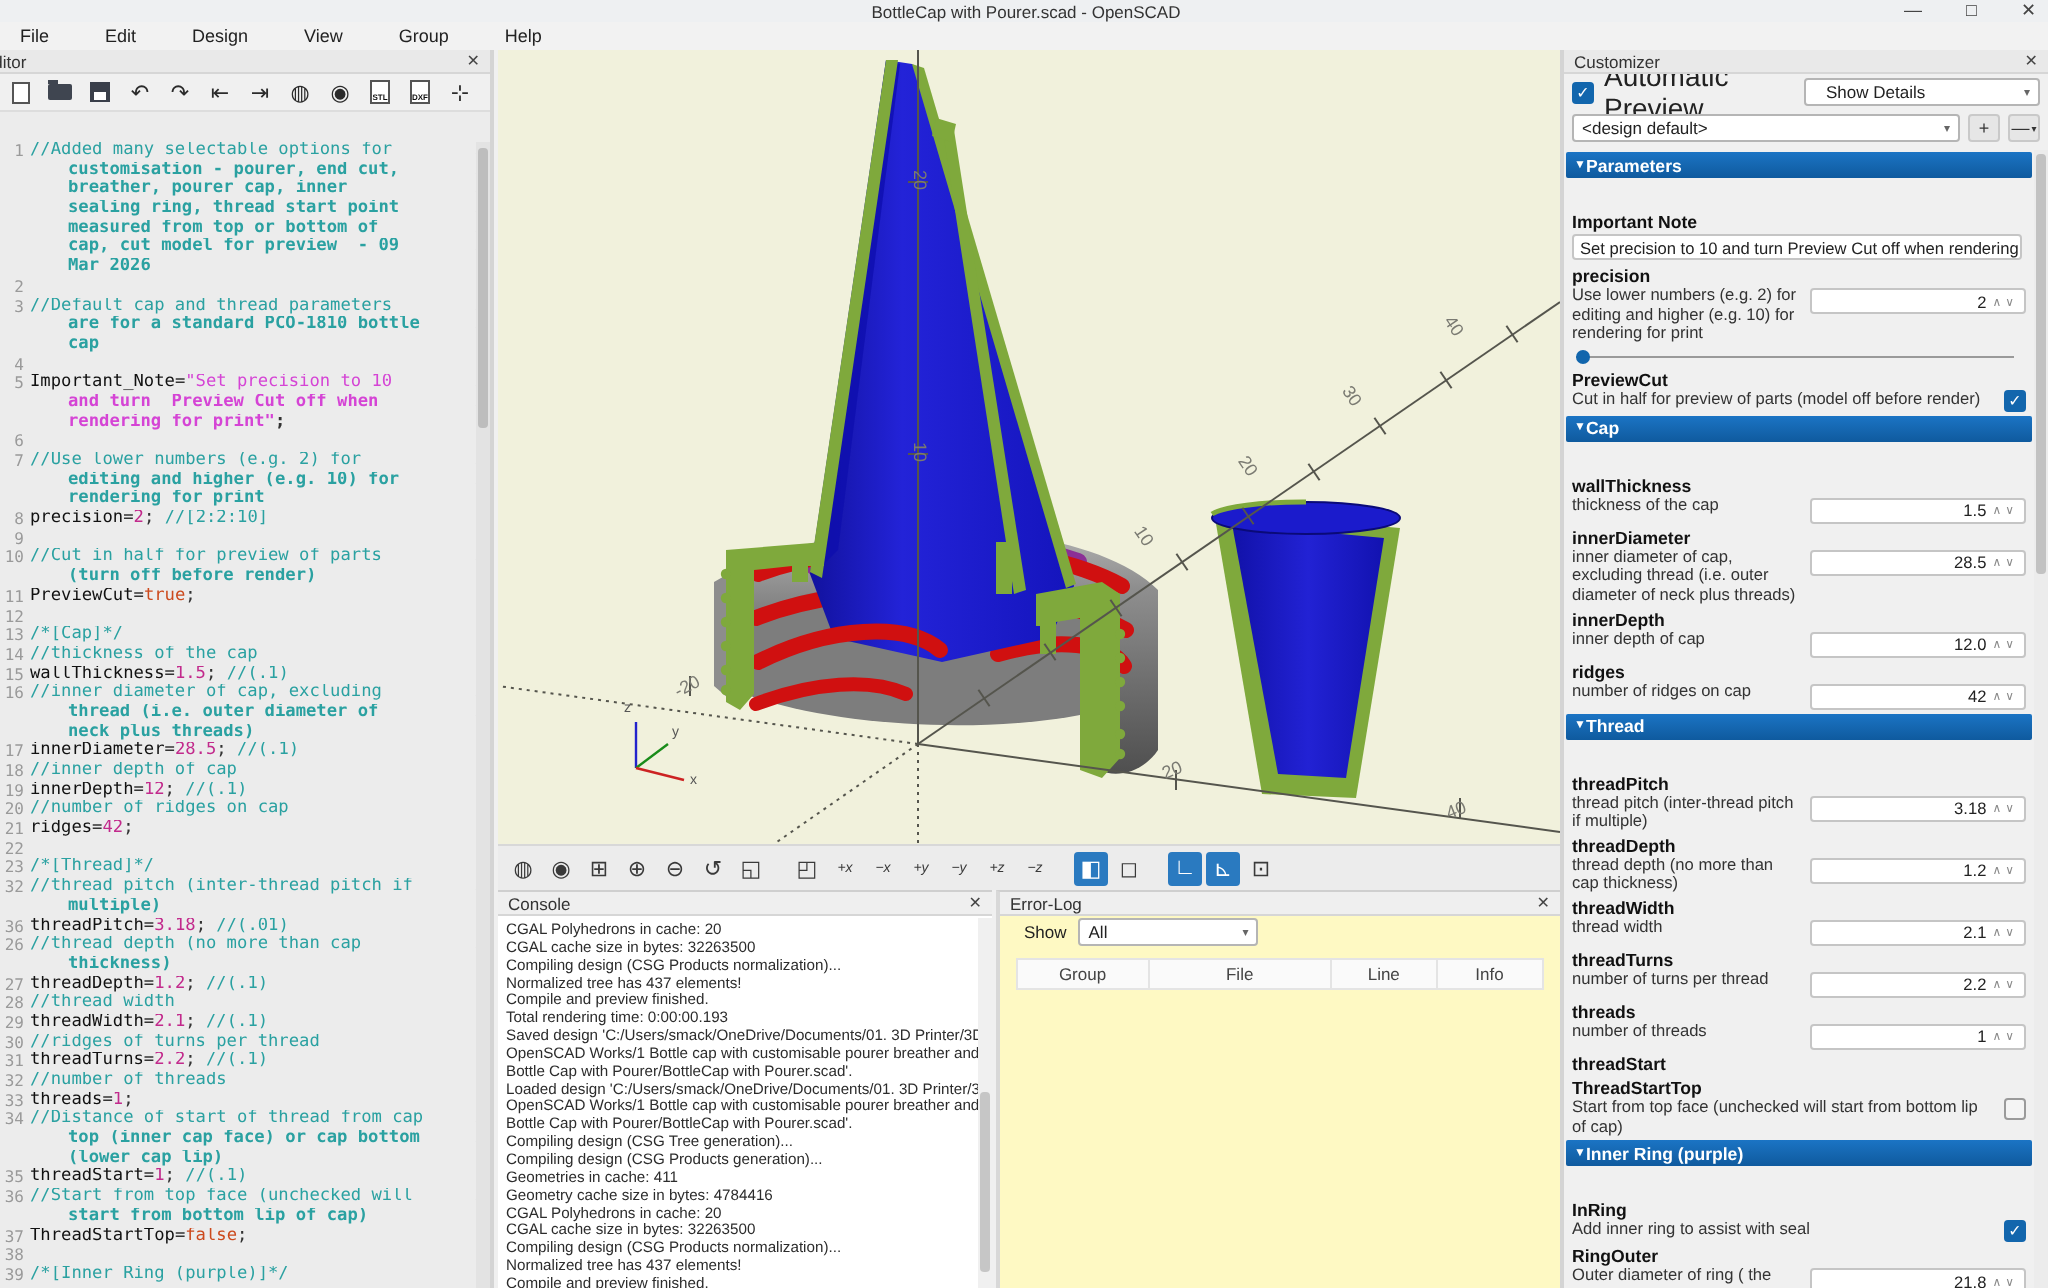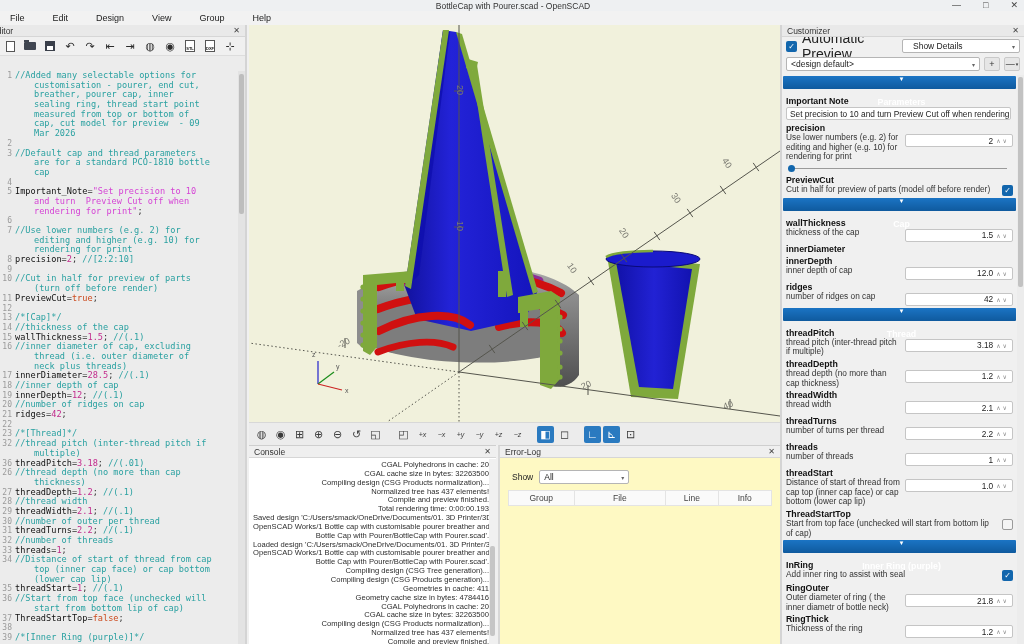--- a/index.html
+++ b/index.html
@@ -27,70 +27,70 @@
   .ico-open:before { content:""; position:absolute; left:0; top:-2px; width:5px; height:2px; background:#3f4550; }
   .ico-save { width:10px; height:10px; background:#3a3f4a; position:relative; }
   .ico-save:after { content:""; position:absolute; left:2px; bottom:1px; width:6px; height:4px; background:#fff; }
   .ico-file { width:10px; height:12px; background:#fff; border:1px solid #555; font-size:4px; font-weight:bold; display:flex; align-items:flex-end; justify-content:center; color:#111; }
   #ed-tabbar { height:13px; background:#e2e2e2; border-bottom:1px solid #cfcfcf; display:flex; }
   #ed-tab { background:#f7f7f7; border:1px solid #cfcfcf; border-bottom:none; font-size:8px; color:#333; padding:1px 8px 0 5px; }
   #code { position:absolute; left:0; top:46px; right:0; bottom:0; background:#ececec; font-family:"DejaVu Sans Mono", monospace; font-size:8.6px; line-height:9.7px; }
   .code-row { display:flex; height:9.7px; white-space:pre; }
   .gutter { width:15px; text-align:right; padding-right:3px; color:#9a9a9a; flex:none; font-size:8px; }
   .ctext { flex:1; overflow:hidden; }
-  .ctext.cont { padding-left:19px; }
+  .ctext.cont { padding-left:19px;font-weight:bold; }
   .wrapm { width:10px; flex:none; color:#8f8f8f; font-size:7.5px; text-align:center; }
   .tk-cm { color:#2aa1a1; } .tk-id { color:#111; } .tk-op { color:#333; }
   .tk-num { color:#c22a8c; } .tk-str { color:#d544d5; } .tk-kw { color:#cc4a1d; }
   #ed-scroll { position:absolute; right:0; top:46px; width:7px; bottom:0; background:#e3e3e3; }
   #ed-thumb { position:absolute; left:1px; top:3px; width:5px; height:140px; background:#bdbdbd; border-radius:2px; }
 
   
   #viewport { position:absolute; left:249px; top:25px; width:531px; height:397px; background:#f1f1dc; overflow:hidden; }
   #vp-svg { position:absolute; left:0; top:0; }
   .axis-label { position:absolute; font-size:9px; color:#7a7a72; white-space:nowrap; }
   .giz-label { position:absolute; font-size:7px; color:#555; }
   #vp-toolbar { position:absolute; left:249px; top:422px; width:531px; height:23px; background:#ececec; border-top:1px solid #d8d8d8; display:flex; align-items:center; gap:2px; padding-left:4px; }
   .vp-btn { min-width:17px; height:17px; display:flex; align-items:center; justify-content:center; font-size:11px; color:#3a3a3a; border-radius:2px; }
   .vp-btn.small-text { font-size:7px; font-style:italic; }
   .vp-btn.active { background:#2a7ac0; color:#fff; }
   .vp-gap { width:7px; }
 
   
   #console { position:absolute; left:249px; top:445px; width:247px; height:199px; background:#fff; border-top:1px solid #cfcfcf; }
   #console .panel-head, #errorlog .panel-head { background:#efefef; }
-  #console-body { position:absolute; left:0; top:13px; right:7px; bottom:0; padding:2px 0 0 4px; overflow:hidden;text-align:right; }
+  #console-body { position:absolute; left:0; top:13px; right:7px; bottom:0; padding:2px 0 0 4px; overflow:hidden; }
   .con-line { font-size:7.6px; line-height:8.85px; color:#2c2c2c; white-space:nowrap; }
   #con-scroll { position:absolute; right:0; top:13px; width:7px; bottom:0; background:#f0f0f0; }
   #con-thumb { position:absolute; left:1px; bottom:8px; width:5px; height:90px; background:#c6c6c6; border-radius:2px; }
 
   
   #errorlog { position:absolute; left:498px; top:445px; width:282px; height:199px; background:#fef9c3; border-top:1px solid #cfcfcf; border-left:2px solid #d8d8d8; }
-  #el-controls { display:flex; align-items:center; gap:6px; padding:12px 0 4px 12px; }
+  #el-controls { display:flex; align-items:center; gap:6px; padding:1px 0 4px 12px; }
   #el-show-label { font-size:8.5px; color:#222; }
   .combo { background:#fff; border:1px solid #b5b5b5; border-radius:2px; height:14px; display:flex; align-items:center; justify-content:space-between; padding:0 4px; font-size:8.5px; color:#222; }
   #el-combo { width:90px; }
   #el-table-head { display:flex; margin:2px 8px 0 8px; background:#fafafa; border:1px solid #e4e4e4; }
   .el-col { font-size:8.5px; color:#444; text-align:center; padding:2px 0; border-right:1px solid #e4e4e4; }
   .el-col:last-child { border-right:none; }
 
   
   #customizer { position:absolute; left:780px; top:25px; width:244px; height:619px; background:#f0f0f0; border-left:2px solid #d4d4d4; overflow:hidden; }
   #cz-row1 { display:flex; align-items:center; height:18px; padding:0 4px; gap:5px; }
   #cz-row2 { display:flex; align-items:center; height:18px; padding:0 4px; gap:4px; }
   .checkbox { width:11px; height:11px; border-radius:2px; background:#1266ad; color:#fff; font-size:8px; display:flex; align-items:center; justify-content:center; flex:none; }
   .checkbox.off { background:#f4f4f4; border:1px solid #9a9a9a; color:transparent; }
   #cz-autolabel { flex:1; font-size:14px; }
   #cz-details { width:118px;padding-left:10px; }
   #cz-preset { flex:1; }
   .mini-btn { width:16px; height:14px; background:#e6e6e6; border:1px solid #c9c9c9; border-radius:2px; font-size:9px; display:flex; align-items:center; justify-content:center; color:#333; }
   #cz-body { position:absolute; left:0; top:50px; right:7px; bottom:0; overflow:hidden; }
   #cz-scroll { position:absolute; right:0; top:50px; width:7px; bottom:0; background:#ececec; }
   #cz-thumb { position:absolute; left:1px; top:2px; width:5px; height:210px; background:#c2c2c2; border-radius:2px; }
-  .sec-bar { height:13px; background:linear-gradient(#1b74c4,#0f5a9e); color:#fff; font-weight:bold; font-size:8.8px; display:flex; align-items:center; padding-left:4px; gap:15px; margin:1px 1px 6px 1px; border-radius:1px;flex-direction:column; }
+  .sec-bar { height:13px; background:linear-gradient(#1b74c4,#0f5a9e); color:#fff; font-weight:bold; font-size:8.8px; display:flex; align-items:center; padding-left:4px; gap:0; margin:1px 1px 16px 1px; border-radius:1px; }
   .sec-tri { font-size:6px; }
   .param { padding:1px 4px 1px 4px; }
   .p-name { font-weight:bold; font-size:8.8px; color:#111; line-height:10px; }
   .p-flex { display:flex; align-items:flex-start; gap:4px; }
   .p-desc { flex:1; font-size:8.3px; color:#333; line-height:9.6px; }
   .spin { width:108px; height:13px; background:#fff; border:1px solid #c5c5c5; border-radius:2px; display:flex; align-items:center; font-size:8.3px; flex:none; margin-top:1px; }
   .spin .val { flex:1; text-align:right; padding-right:3px; color:#222; }
   .spin .arr { color:#8a8a8a; font-size:6px; padding-right:3px; letter-spacing:2px; }
   .txtfield { height:13px; background:#fff; border:1px solid #c5c5c5; border-radius:2px; font-size:8.3px; color:#222; padding:1px 3px; margin:1px 2px 1px 0; white-space:nowrap; overflow:hidden; }
   .slider { position:relative; height:8px; margin:2px 6px 1px 2px; }
@@ -187,21 +187,21 @@
       <div class="code-row"><span class="gutter">22</span><span class="ctext"></span><span class="wrapm"></span></div>
       <div class="code-row"><span class="gutter">23</span><span class="ctext"><span class="tk-cm">/*[Thread]*/</span></span><span class="wrapm"></span></div>
       <div class="code-row"><span class="gutter">32</span><span class="ctext"><span class="tk-cm">//thread pitch (inter-thread pitch if</span></span><span class="wrapm">↵</span></div>
       <div class="code-row"><span class="gutter"></span><span class="ctext cont"><span class="tk-cm">multiple)</span></span><span class="wrapm"></span></div>
       <div class="code-row"><span class="gutter">36</span><span class="ctext"><span class="tk-id">threadPitch</span><span class="tk-op">=</span><span class="tk-num">3.18</span><span class="tk-op">; </span><span class="tk-cm">//(.01)</span></span><span class="wrapm"></span></div>
       <div class="code-row"><span class="gutter">26</span><span class="ctext"><span class="tk-cm">//thread depth (no more than cap</span></span><span class="wrapm">↵</span></div>
       <div class="code-row"><span class="gutter"></span><span class="ctext cont"><span class="tk-cm">thickness)</span></span><span class="wrapm"></span></div>
       <div class="code-row"><span class="gutter">27</span><span class="ctext"><span class="tk-id">threadDepth</span><span class="tk-op">=</span><span class="tk-num">1.2</span><span class="tk-op">; </span><span class="tk-cm">//(.1)</span></span><span class="wrapm"></span></div>
       <div class="code-row"><span class="gutter">28</span><span class="ctext"><span class="tk-cm">//thread width</span></span><span class="wrapm"></span></div>
       <div class="code-row"><span class="gutter">29</span><span class="ctext"><span class="tk-id">threadWidth</span><span class="tk-op">=</span><span class="tk-num">2.1</span><span class="tk-op">; </span><span class="tk-cm">//(.1)</span></span><span class="wrapm"></span></div>
-      <div class="code-row"><span class="gutter">30</span><span class="ctext"><span class="tk-cm">//number of outer per thread</span></span><span class="wrapm"></span></div>
+      <div class="code-row"><span class="gutter">30</span><span class="ctext"><span class="tk-cm">//ridges of turns per thread</span></span><span class="wrapm"></span></div>
       <div class="code-row"><span class="gutter">31</span><span class="ctext"><span class="tk-id">threadTurns</span><span class="tk-op">=</span><span class="tk-num">2.2</span><span class="tk-op">; </span><span class="tk-cm">//(.1)</span></span><span class="wrapm"></span></div>
       <div class="code-row"><span class="gutter">32</span><span class="ctext"><span class="tk-cm">//number of threads</span></span><span class="wrapm"></span></div>
       <div class="code-row"><span class="gutter">33</span><span class="ctext"><span class="tk-id">threads</span><span class="tk-op">=</span><span class="tk-num">1</span><span class="tk-op">;</span></span><span class="wrapm"></span></div>
       <div class="code-row"><span class="gutter">34</span><span class="ctext"><span class="tk-cm">//Distance of start of thread from cap</span></span><span class="wrapm">↵</span></div>
       <div class="code-row"><span class="gutter"></span><span class="ctext cont"><span class="tk-cm">top (inner cap face) or cap bottom</span></span><span class="wrapm">↵</span></div>
       <div class="code-row"><span class="gutter"></span><span class="ctext cont"><span class="tk-cm">(lower cap lip)</span></span><span class="wrapm"></span></div>
       <div class="code-row"><span class="gutter">35</span><span class="ctext"><span class="tk-id">threadStart</span><span class="tk-op">=</span><span class="tk-num">1</span><span class="tk-op">; </span><span class="tk-cm">//(.1)</span></span><span class="wrapm"></span></div>
       <div class="code-row"><span class="gutter">36</span><span class="ctext"><span class="tk-cm">//Start from top face (unchecked will</span></span><span class="wrapm">↵</span></div>
       <div class="code-row"><span class="gutter"></span><span class="ctext cont"><span class="tk-cm">start from bottom lip of cap)</span></span><span class="wrapm"></span></div>
       <div class="code-row"><span class="gutter">37</span><span class="ctext"><span class="tk-id">ThreadStartTop</span><span class="tk-op">=</span><span class="tk-kw">false</span><span class="tk-op">;</span></span><span class="wrapm"></span></div>
@@ -461,20 +461,27 @@
         <div class="p-flex">
           <div class="p-desc">thickness of the cap</div>
           <div class="spin">
             <span class="val">1.5</span>
             <span class="arr">∧∨</span>
           </div>
         </div>
       </div>
       <div class="param">
         <div class="p-name">innerDiameter</div>
+        <div class="p-flex">
+          <div class="p-desc">inner diameter of cap, excluding thread (i.e. outer diameter of neck plus threads)</div>
+          <div class="spin">
+            <span class="val">28.5</span>
+            <span class="arr">∧∨</span>
+          </div>
+        </div>
       </div>
       <div class="param">
         <div class="p-name">innerDepth</div>
         <div class="p-flex">
           <div class="p-desc">inner depth of cap</div>
           <div class="spin">
             <span class="val">12.0</span>
             <span class="arr">∧∨</span>
           </div>
         </div>
@@ -538,27 +545,20 @@
         <div class="p-flex">
           <div class="p-desc">number of threads</div>
           <div class="spin">
             <span class="val">1</span>
             <span class="arr">∧∨</span>
           </div>
         </div>
       </div>
       <div class="param">
         <div class="p-name">threadStart</div>
-        <div class="p-flex">
-          <div class="p-desc">Distance of start of thread from cap top (inner cap face) or cap bottom (lower cap lip)</div>
-          <div class="spin">
-            <span class="val">1.0</span>
-            <span class="arr">∧∨</span>
-          </div>
-        </div>
       </div>
       <div class="param">
         <div class="p-name">ThreadStartTop</div>
         <div class="p-flex">
           <div class="p-desc">Start from top face (unchecked will start from bottom lip of cap)</div>
           <span class="checkbox chk-right off"></span>
         </div>
       </div>
       <div class="sec-bar">
         <span class="sec-tri">▼</span>

